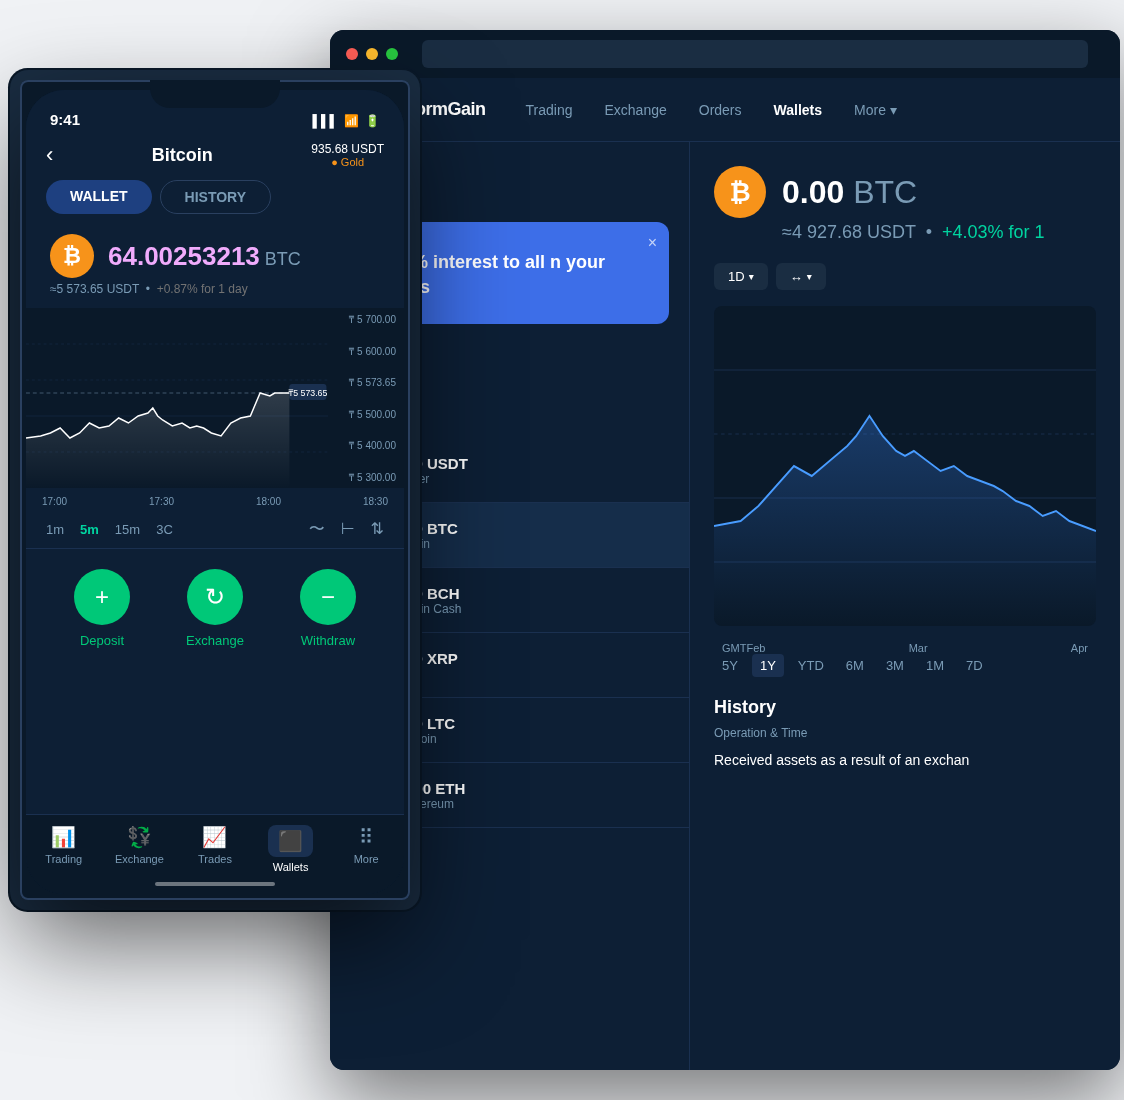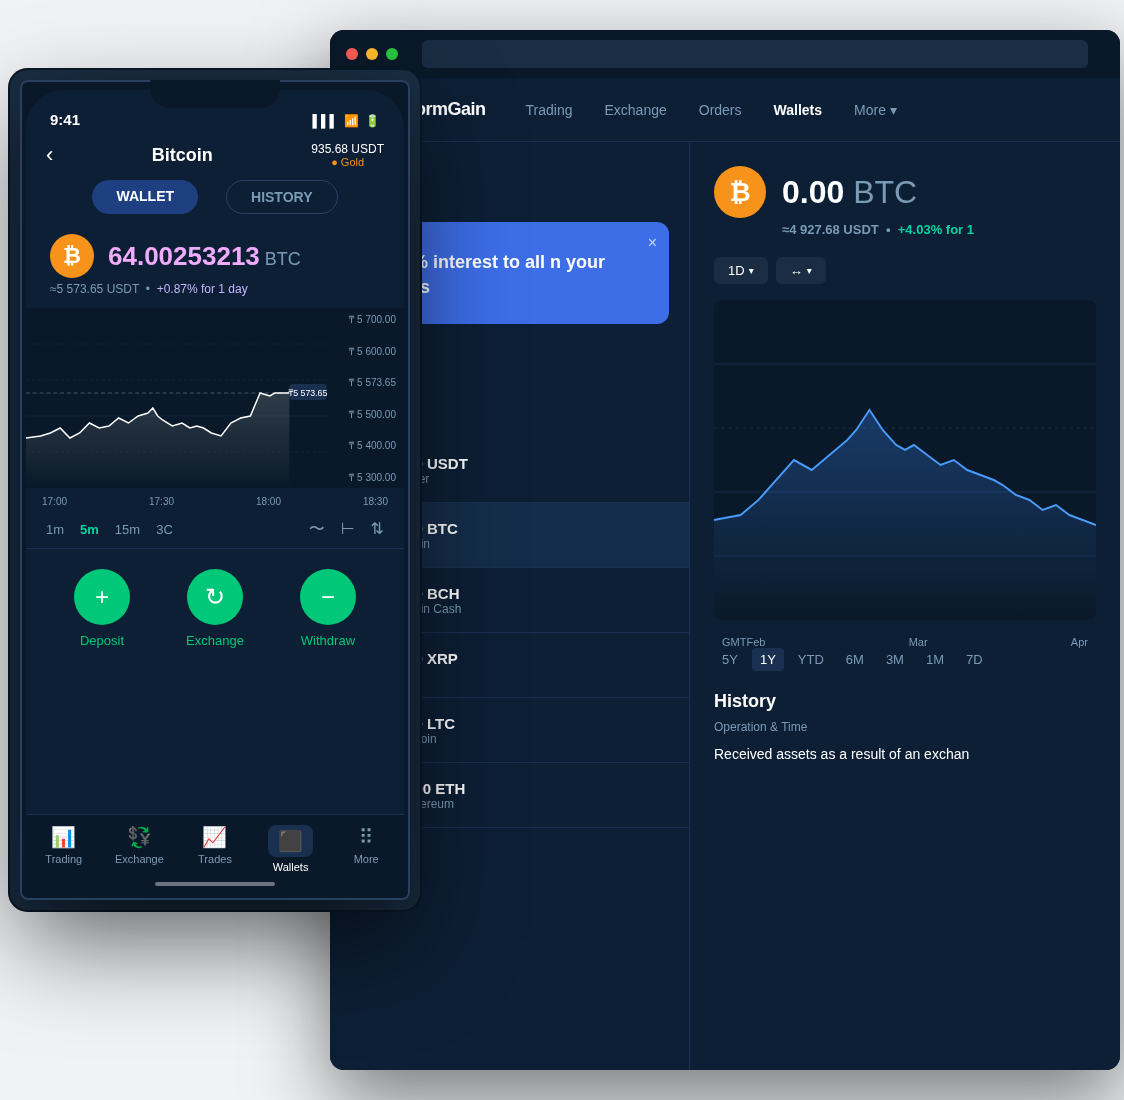--- a/index.html
+++ b/index.html
@@ -214,24 +214,23 @@
       color: #fff;
       font-size: 32px;
       font-weight: 800;
     }
     .coin-amount span {
       color: #7a9bb5;
       font-weight: 400;
     }
     .coin-subinfo {
       color: #7a9bb5;
-      font-size: 13px;
+      font-size: 18px;
       margin-bottom: 20px;
       padding-left: 68px;
-      font-weight: bold;
     }
     .coin-subinfo .positive {
       color: #00d4a0;
     }
 
     .chart-controls {
       display: flex;
       align-items: center;
       gap: 8px;
       margin-bottom: 16px;
@@ -397,22 +396,21 @@
       font-size: 12px;
     }
     .phone-balance-type {
       color: #f7931a;
       font-size: 11px;
     }
 
     
     .phone-tabs {
       display: flex;
-      justify-content: center;
-      gap: 28px;
+      gap: 8px;
       padding: 8px 20px;
     }
     .phone-tab {
       padding: 8px 24px;
       border-radius: 20px;
       font-size: 14px;
       font-weight: 600;
       cursor: pointer;
     }
     .phone-tab.active {
@@ -448,21 +446,21 @@
       color: #fff;
       font-size: 26px;
       font-weight: 800;
     }
     .phone-coin-sub {
       color: #7a9bb5;
       font-size: 12px;
       padding: 0 24px 8px;
     }
     .phone-coin-sub .positive {
-      color: #c4b5fd;
+      color: #737373;
     }
 
     
     .phone-chart {
       background: #0a1929;
       margin: 4px 0;
       height: 180px;
       position: relative;
       overflow: hidden;
     }

